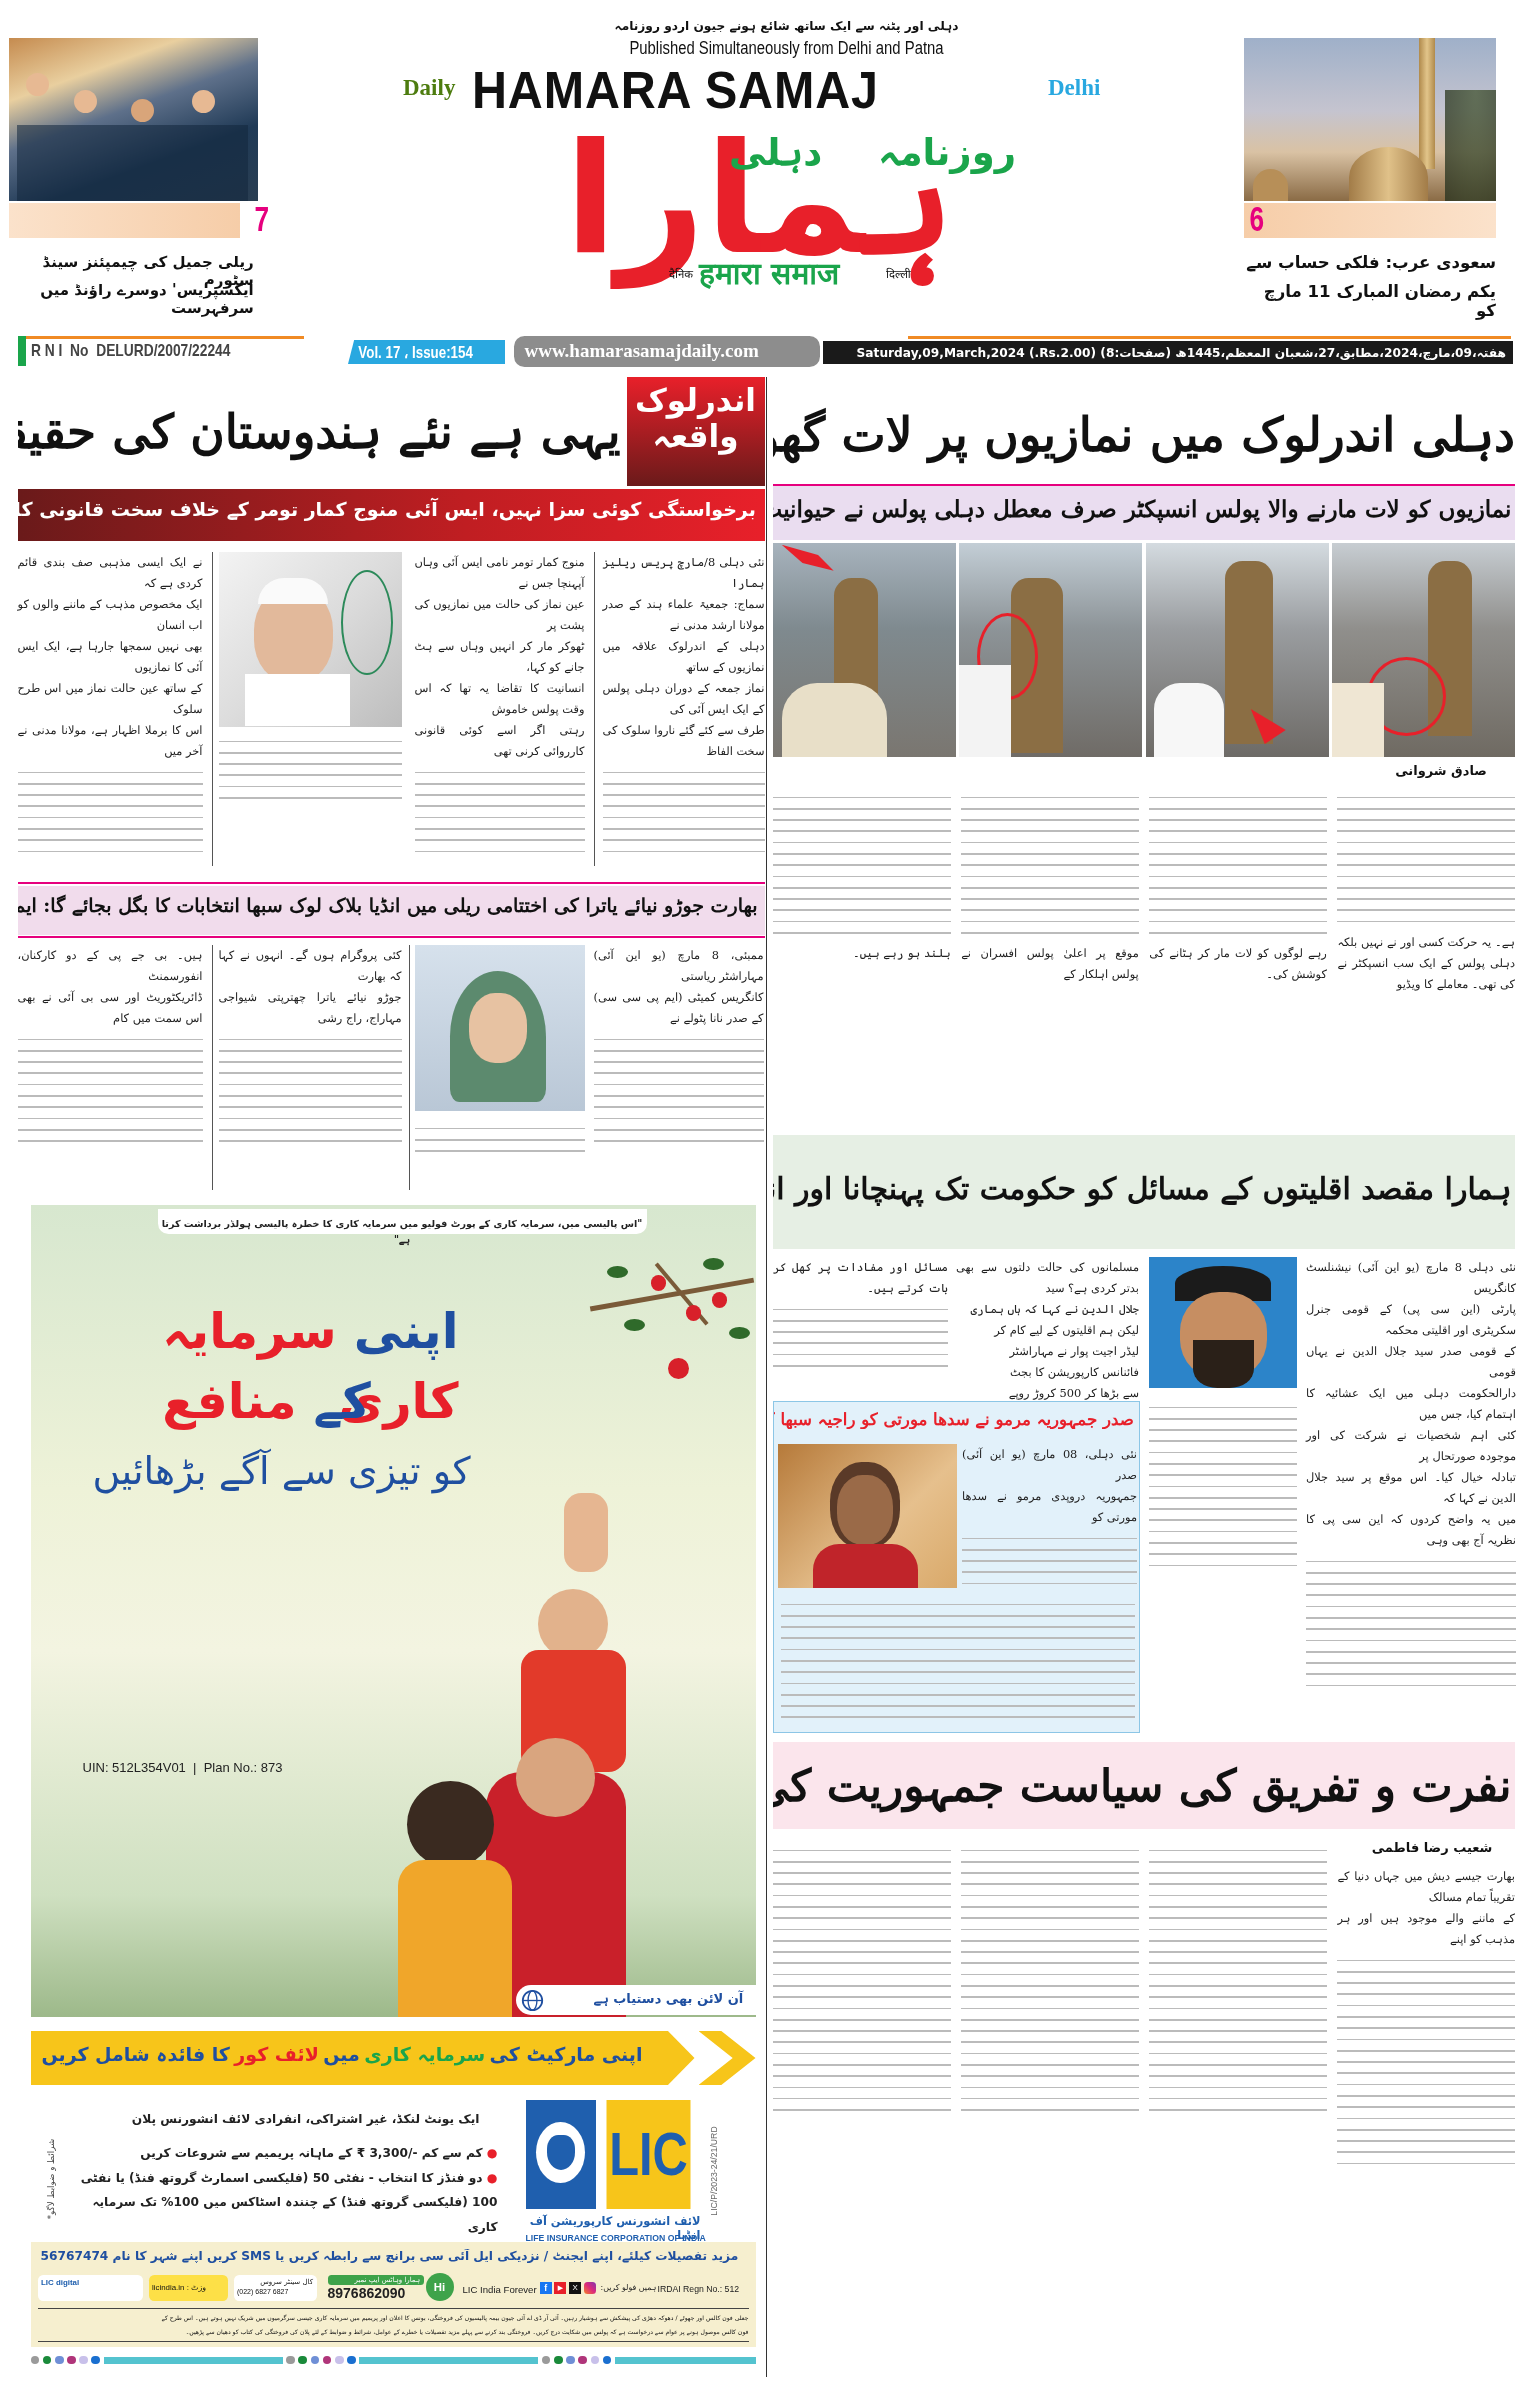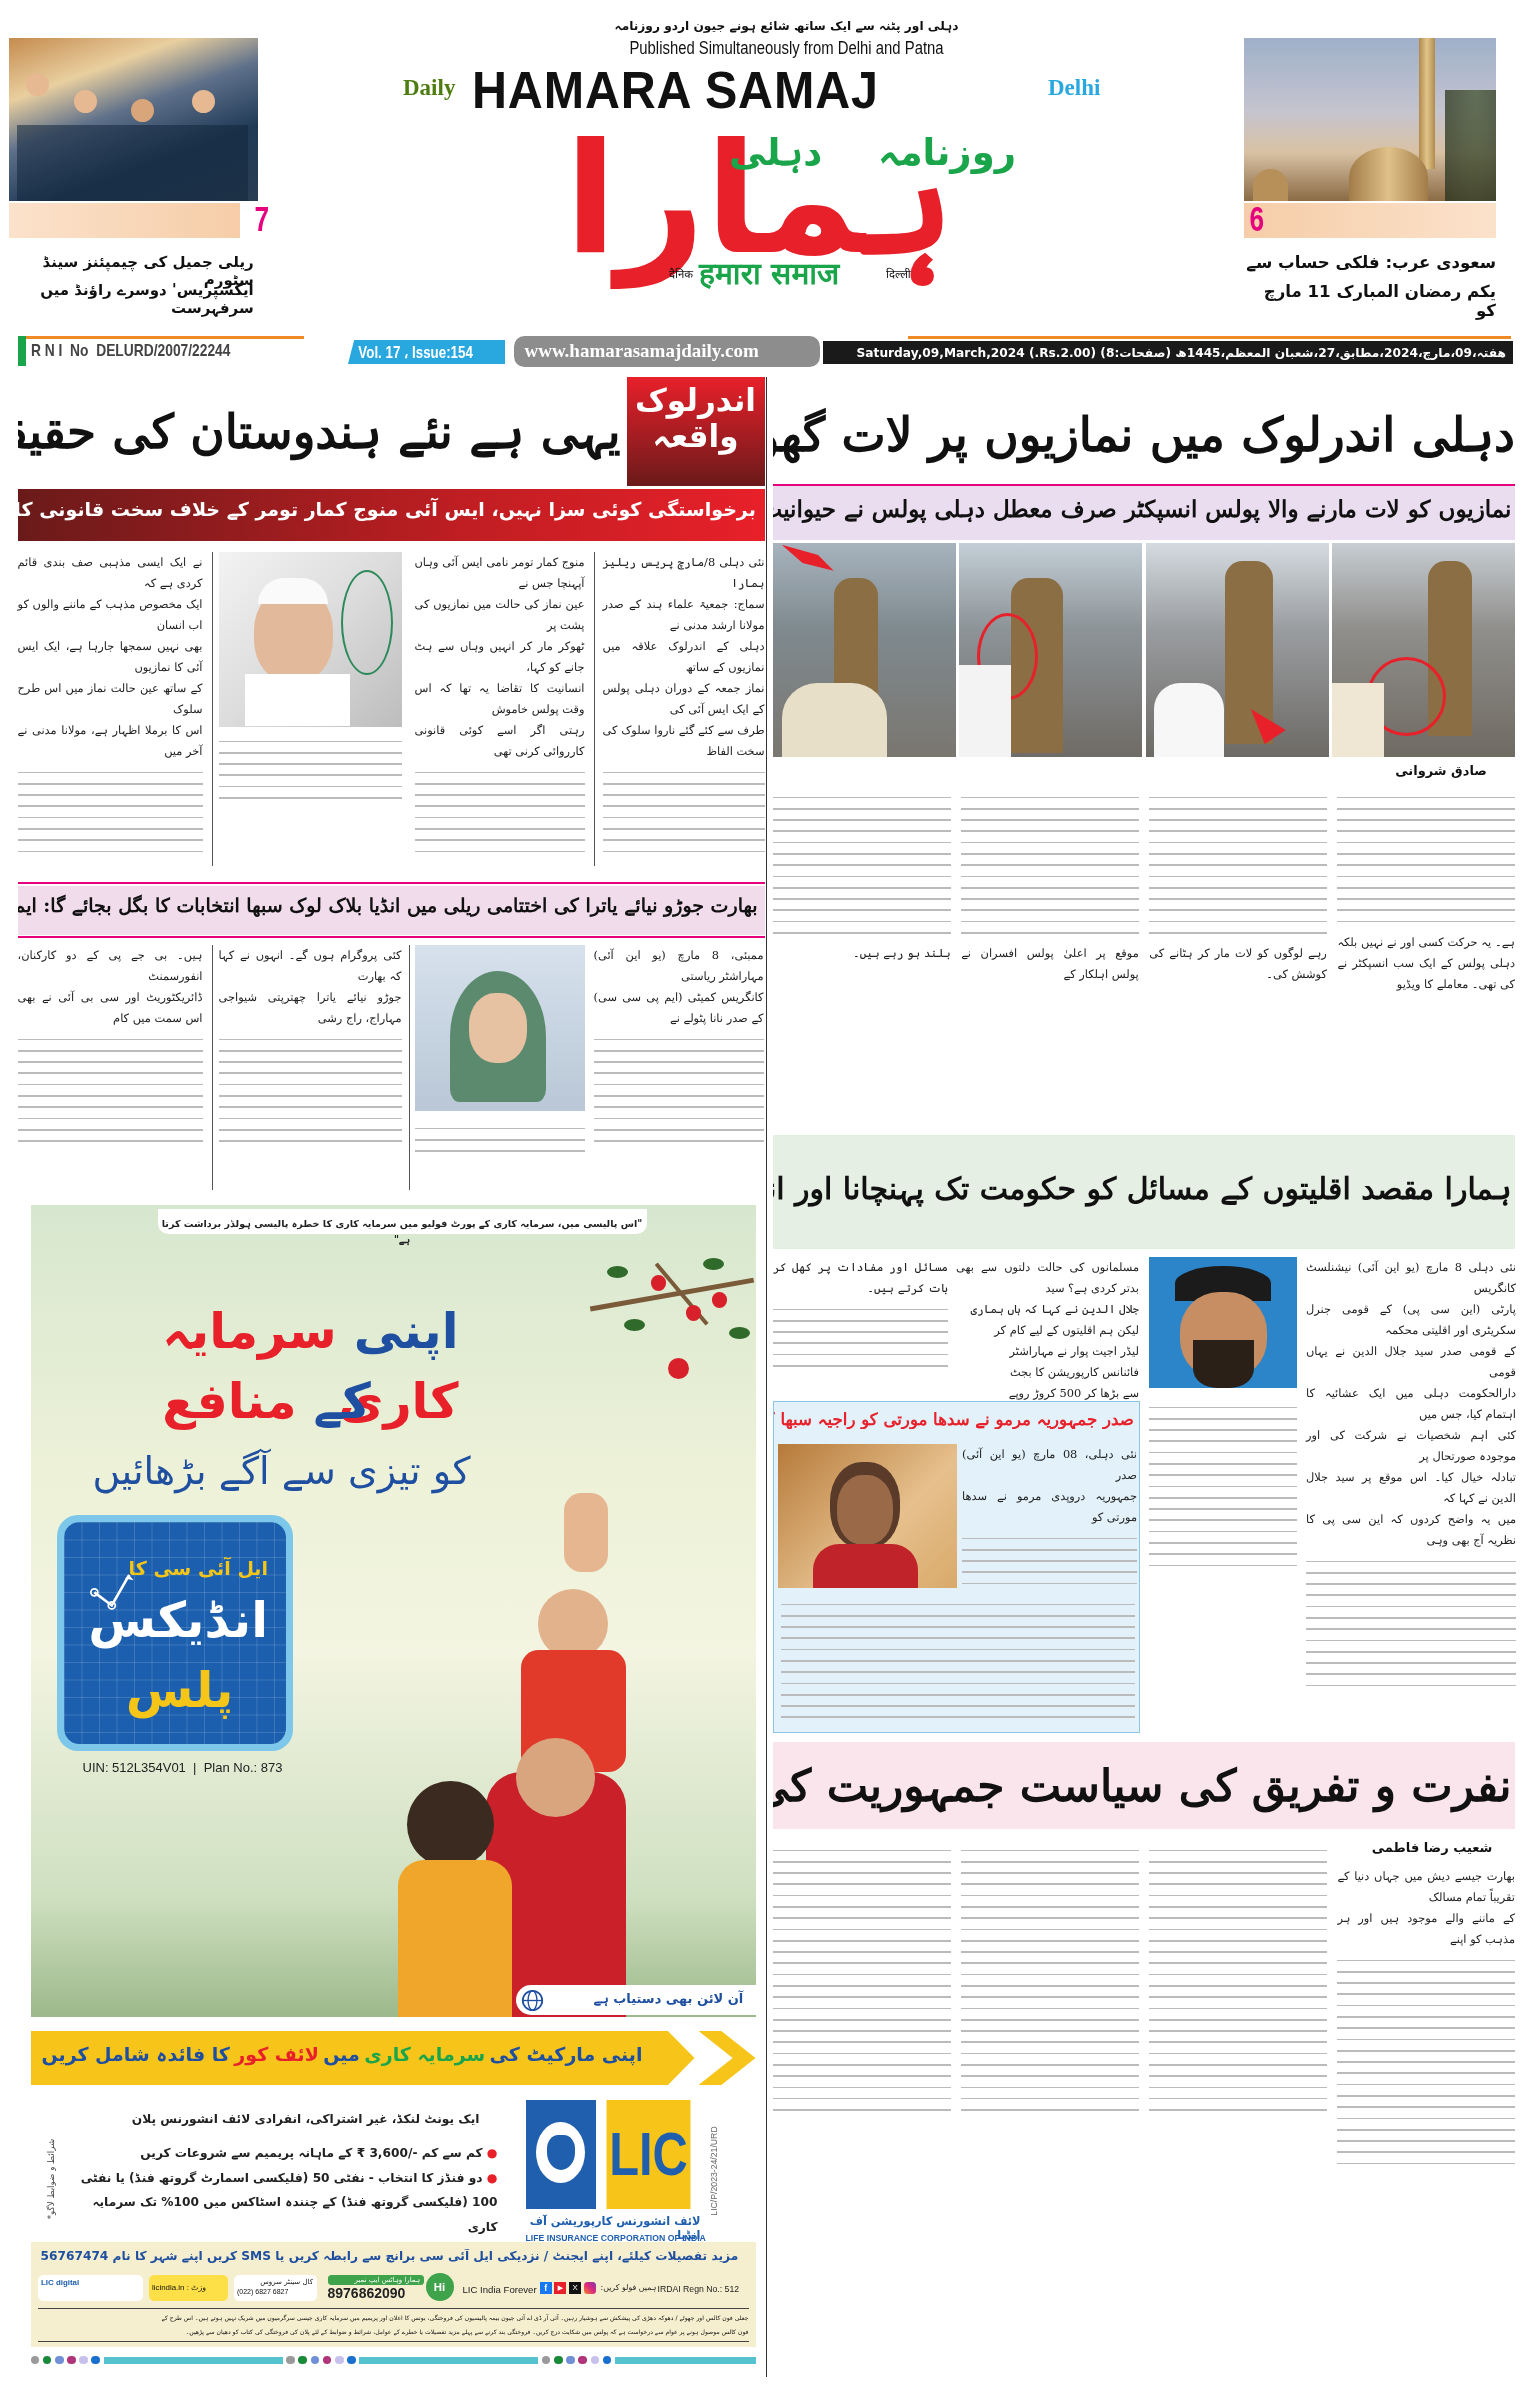--- a/index.html
+++ b/index.html
@@ -243,33 +243,20 @@
     <div class="abs" style="left:376px;top:288px;width:349px;height:524px">
       <div style="position:absolute;left:157px;top:0;width:44px;height:79px;background:#e6b691;border-radius:17.5px"></div>
       <div style="position:absolute;left:131px;top:96px;width:70px;height:70px;border-radius:50%;background:#e2b28c"></div>
       <div style="position:absolute;left:114px;top:157px;width:105px;height:122px;background:#e23a2a;border-radius:17.5px"></div>
       <div style="position:absolute;left:79px;top:279px;width:140px;height:245px;background:#c9202a;border-radius:35px 35px 0 0"></div>
       <div style="position:absolute;left:109px;top:245px;width:79px;height:79px;border-radius:50%;background:#d9a57f"></div>
       <div style="position:absolute;left:0;top:288px;width:87px;height:87px;border-radius:50%;background:#3a2a20"></div>
       <div style="position:absolute;left:-8.7px;top:367px;width:114px;height:157px;background:#f0a62a;border-radius:26px 26px 0 0"></div>
     </div>
 
-    <div class="abs" style="left:26px;top:310px;width:236px;height:236px;border-radius:21px;background:#7dc7ea;padding:7px">
-      <div style="width:100%;height:100%;border-radius:15.7px;background:#1b5fae;background-image:linear-gradient(rgba(255,255,255,.15) 0.9px,transparent 0.9px),linear-gradient(90deg,rgba(255,255,255,.15) 0.9px,transparent 0.9px);background-size:17.5px 17.5px;position:relative">
-        <div class="rtl" style="position:absolute;right:17.5px;top:35px;font-weight:bold;font-size:19px;color:#f5c518">ایل آئی سی کا</div>
-        <div class="rtl" style="position:absolute;right:17.5px;top:70px;font-weight:bold;font-size:49px;color:#fff">انڈیکس</div>
-        <div class="rtl" style="position:absolute;right:52px;top:140px;font-weight:bold;font-size:49px;color:#f5c518">پلس</div>
-        <svg style="position:absolute;left:26px;top:44px" width="61" height="44" viewBox="0 0 70 50">
-            <polyline points="5,30 25,45 45,10" fill="none" stroke="#fff" stroke-width="3"></polyline>
-            <polygon points="45,10 40,14 50,16" fill="#fff"></polygon>
-            <circle cx="5" cy="30" r="4" fill="none" stroke="#fff" stroke-width="2"></circle>
-            <circle cx="25" cy="45" r="4" fill="none" stroke="#fff" stroke-width="2"></circle>
-          </svg>
-      </div>
-    </div>
     <div class="abs" style="left:52px;top:555px;font-family:'Liberation Sans',sans-serif;font-size:13px;color:#222;white-space:pre">UIN: 512L354V01  |  Plan No.: 873</div>
 
     <div class="abs rtl" style="left:485px;top:780px;width:240px;height:30px;background:#fff;border-radius:15px 0 0 15px;padding:5.2px 12.2px 0 0">
       <span style="font-size:13px;font-weight:bold;color:#1f4fa0">آن لائن بھی دستیاب ہے</span>
       <svg style="position:absolute;left:5.2px;top:3.5px" width="23" height="23" viewBox="0 0 26 26">
           <circle cx="13" cy="13" r="11" fill="#fff" stroke="#1f4fa0" stroke-width="2"></circle>
           <ellipse cx="13" cy="13" rx="5" ry="11" fill="none" stroke="#1f4fa0" stroke-width="1.5"></ellipse>
           <line x1="2" y1="13" x2="24" y2="13" stroke="#1f4fa0" stroke-width="1.5"></line>
         </svg>
     </div>
@@ -279,21 +266,21 @@
     <span style="font-size:19px;font-weight:bold;color:#1f4fa0">اپنی مارکیٹ کی</span>
     <span style="font-size:19px;font-weight:bold;color:#1aa54b">سرمایہ کاری</span>
     <span style="font-size:19px;font-weight:bold;color:#1f4fa0">میں</span>
     <span style="font-size:19px;font-weight:bold;color:#e8202a">لائف کور</span>
     <span style="font-size:19px;font-weight:bold;color:#1f4fa0">کا فائدہ شامل کریں</span>
   </div>
   <div class="abs" style="left:681px;top:826px;width:57px;height:54px;background:#f7c51a;clip-path:polygon(0 0,40% 0,100% 50%,40% 100%,0 100%,60% 50%)"></div>
 
   <div class="abs rtl" style="left:52px;top:907px;width:410px;font-size:12.2px;font-weight:bold;color:#222">ایک یونٹ لنکڈ، غیر اشتراکی، انفرادی لائف انشورنس پلان</div>
   <div class="abs rtl" style="left:52px;top:936px;width:428px;font-size:12.2px;font-weight:bold;color:#222;line-height:24.5px">
-    <div><span style="color:#e8202a">●</span> <span>کم سے کم -/3,600 ₹ کے ماہانہ پریمیم سے شروعات کریں</span></div>
+    <div><span style="color:#e8202a">●</span> <span>کم سے کم -/3,300 ₹ کے ماہانہ پریمیم سے شروعات کریں</span></div>
     <div><span style="color:#e8202a">●</span> <span>دو فنڈز کا انتخاب - نفٹی 50 (فلیکسی اسمارٹ گروتھ فنڈ) یا نفٹی 100 (فلیکسی گروتھ فنڈ) کے چنندہ اسٹاکس میں 100% تک سرمایہ کاری</span></div>
     <div style="margin-top:3.5px"><span style="color:#e8202a">●</span> <span>ضمانتی اضافے کے ساتھ*</span></div>
   </div>
   <div class="abs" style="left:-7px;top:969px;font-size:8.7px;color:#444;transform:rotate(-90deg);white-space:nowrap">*شرائط و ضوابط لاگو</div>
 
   <div class="abs" style="left:508px;top:895px;width:175px;height:109px;display:flex">
     <div style="width:70px;height:109px;background:#1f5fae;position:relative">
       <div style="position:absolute;left:10.5px;top:22px;width:49px;height:61px;border-radius:50%;background:#fff"></div>
       <div style="position:absolute;left:21px;top:35px;width:28px;height:35px;border-radius:40% 40% 50% 50%;background:#1f5fae"></div>
     </div>

